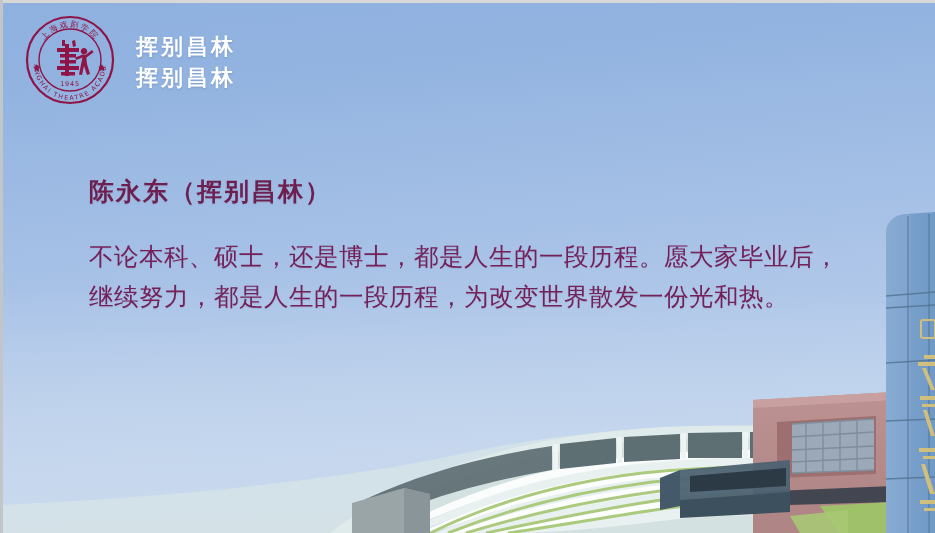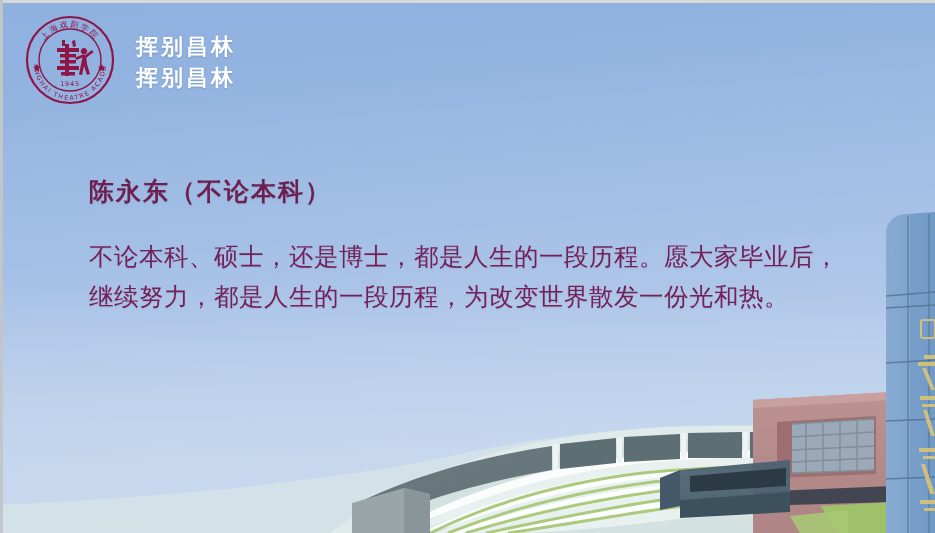--- a/index.html
+++ b/index.html
@@ -313,19 +313,19 @@
       </svg>
     </div>
 
     <div class="header-titles">
       <div class="header-line">挥别昌林</div>
       <div class="header-line">挥别昌林</div>
     </div>
   </div>
 
   <div class="content">
-    <h1 class="speaker-name">陈永东（不论本科）</h1>
+    <h1 class="speaker-name">陈永东（挥别昌林）</h1>
     <p class="quote">不论本科、硕士，还是博士，都是人生的一段历程。愿大家毕业后，继续努力，都是人生的一段历程，为改变世界散发一份光和热。</p>
   </div>
 
   <div class="edge-top"></div>
   <div class="edge-left"></div>
 </div>
 
 </body></html>

